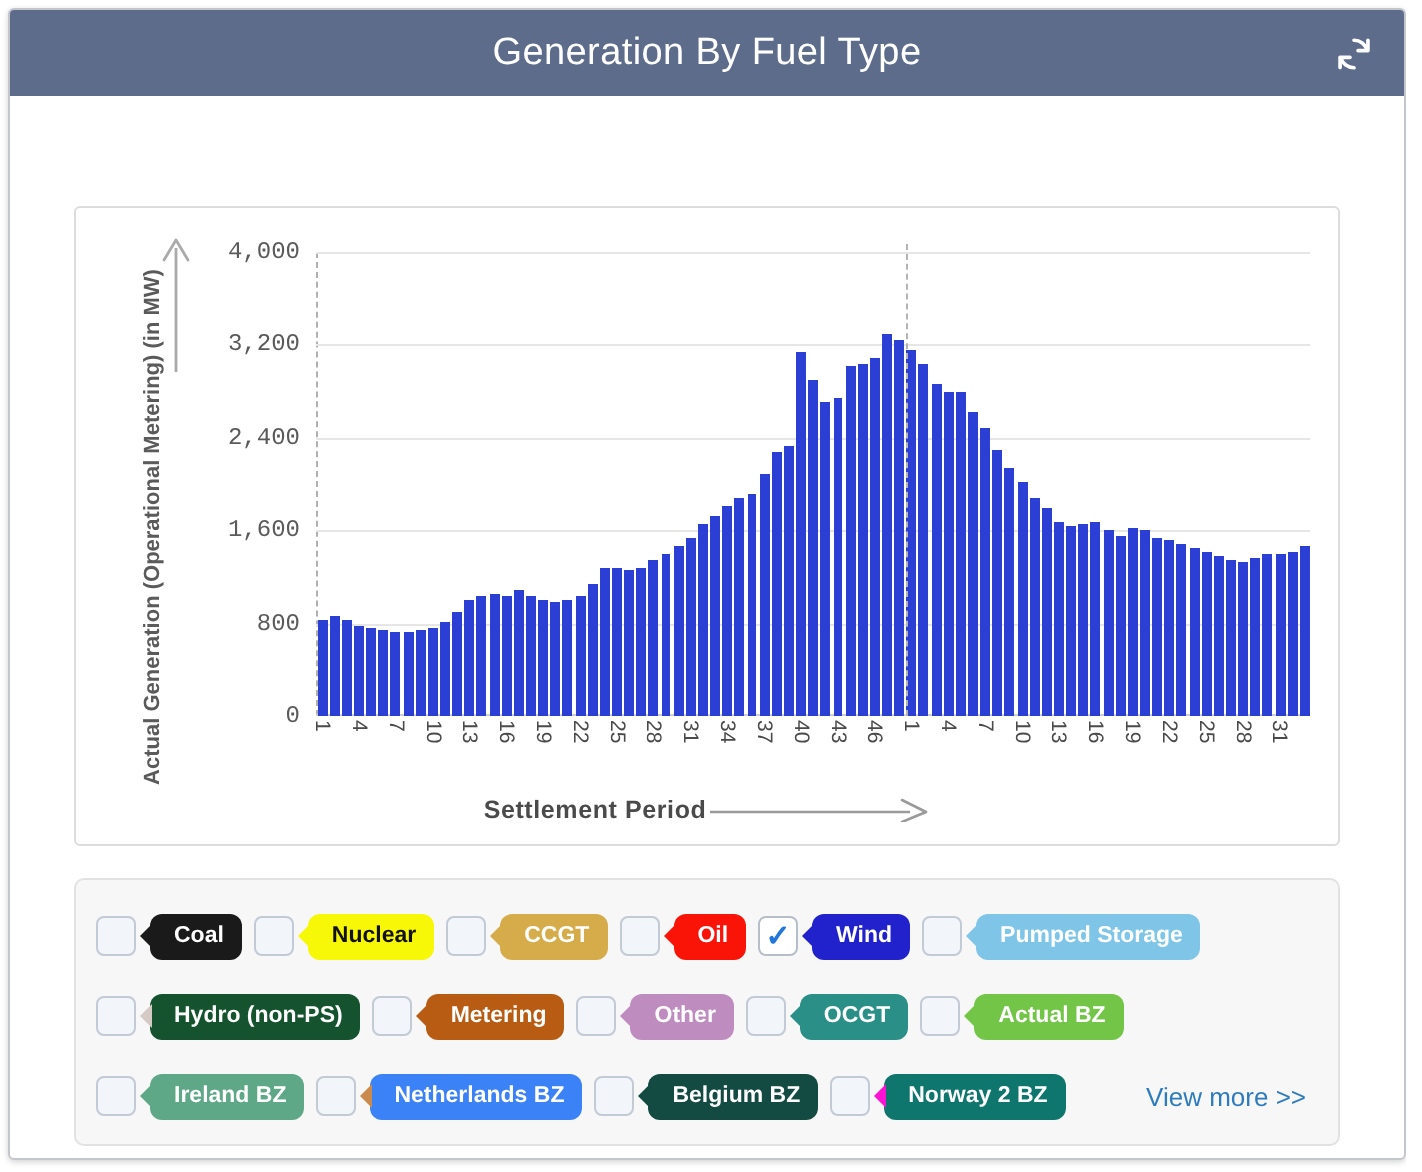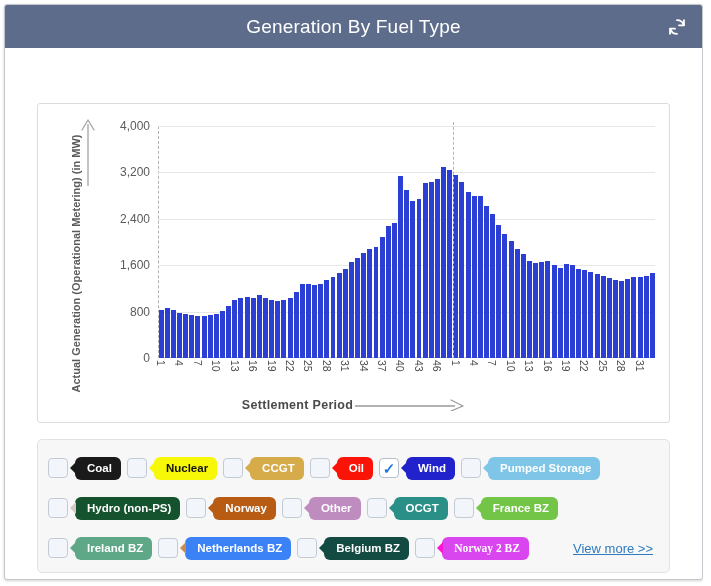--- a/index.html
+++ b/index.html
@@ -139,21 +139,21 @@
     height: 232px;
   }
   .ytick {
     position: absolute;
     right: 100%;
     margin-right: 8px;
     transform: translateY(-50%);
     font-size: 12px;
     color: #5a5a5a;
     white-space: nowrap;
-    font-family: Liberation Sans, sans-serif;
+    font-family: Liberation Mono, monospace;
   }
   .gridline {
     position: absolute;
     left: 0; right: 0;
     height: 1px;
     background: #e6e6e6;
   }
   .axis-left-dashed {
     position: absolute;
     left: 0;
@@ -271,21 +271,20 @@
     width: 0; height: 0;
     border-top: 6px solid transparent;
     border-bottom: 6px solid transparent;
     border-right: 6px solid currentColor;
   }
   .view-more {
     margin-left: auto;
     margin-right: 6px;
     color: #2e7bbf;
     font-size: 13px;
-    text-decoration: underline;
     cursor: pointer;
     white-space: nowrap;
   }
 </style>
 </head>
 <body>
 
 <div id="root">
   <div class="panel">
 
@@ -488,50 +487,50 @@
             <div class="lg-badge" style="background: rgb(126, 197, 232); color: rgb(126, 197, 232);"><span style="color: rgb(255, 255, 255); position: relative;">Pumped Storage</span></div>
           </div>
         </div>
         <div class="legend-row">
           <div class="legend-item">
             <div class="lg-check"></div>
             <div class="lg-badge" style="background: #14532d; color: rgb(212, 201, 195);"><span style="color: rgb(255, 255, 255); position: relative;">Hydro (non-PS)</span></div>
           </div>
           <div class="legend-item">
             <div class="lg-check"></div>
-            <div class="lg-badge" style="background: rgb(184, 92, 19); color: rgb(184, 92, 19);"><span style="color: rgb(255, 255, 255); position: relative;">Norway</span></div>
+            <div class="lg-badge" style="background: rgb(184, 92, 19); color: rgb(184, 92, 19);"><span style="color: rgb(255, 255, 255); position: relative;">Metering</span></div>
           </div>
           <div class="legend-item">
             <div class="lg-check"></div>
             <div class="lg-badge" style="background: rgb(191, 140, 192); color: rgb(191, 140, 192);"><span style="color: rgb(255, 255, 255); position: relative;">Other</span></div>
           </div>
           <div class="legend-item">
             <div class="lg-check"></div>
             <div class="lg-badge" style="background: rgb(42, 143, 134); color: rgb(42, 143, 134);"><span style="color: rgb(255, 255, 255); position: relative;">OCGT</span></div>
           </div>
           <div class="legend-item">
             <div class="lg-check"></div>
-            <div class="lg-badge" style="background: rgb(114, 197, 70); color: rgb(114, 197, 70);"><span style="color: rgb(255, 255, 255); position: relative;">France BZ</span></div>
+            <div class="lg-badge" style="background: rgb(114, 197, 70); color: rgb(114, 197, 70);"><span style="color: rgb(255, 255, 255); position: relative;">Actual BZ</span></div>
           </div>
         </div>
         <div class="legend-row">
           <div class="legend-item">
             <div class="lg-check"></div>
             <div class="lg-badge" style="background: rgb(94, 168, 135); color: rgb(94, 168, 135);"><span style="color: rgb(255, 255, 255); position: relative;">Ireland BZ</span></div>
           </div>
           <div class="legend-item">
             <div class="lg-check"></div>
             <div class="lg-badge" style="background: #3b82f6; color: rgb(204, 139, 78);"><span style="color: rgb(255, 255, 255); position: relative;">Netherlands BZ</span></div>
           </div>
           <div class="legend-item">
             <div class="lg-check"></div>
             <div class="lg-badge" style="background: rgb(19, 74, 66); color: rgb(19, 74, 66);"><span style="color: rgb(255, 255, 255); position: relative;">Belgium BZ</span></div>
           </div>
           <div class="legend-item">
             <div class="lg-check"></div>
-            <div class="lg-badge" style="background: #d946ef; color: rgb(252, 19, 211); font-family: Liberation Serif, serif;"><span style="color: rgb(255, 255, 255); position: relative;">Norway 2 BZ</span></div>
+            <div class="lg-badge" style="background: #0f766e; color: rgb(252, 19, 211);"><span style="color: rgb(255, 255, 255); position: relative;">Norway 2 BZ</span></div>
           </div>
           <a class="view-more">View more &gt;&gt;</a>
         </div>
       </div>
 
   </div>
 </div>
 
 </body></html>

